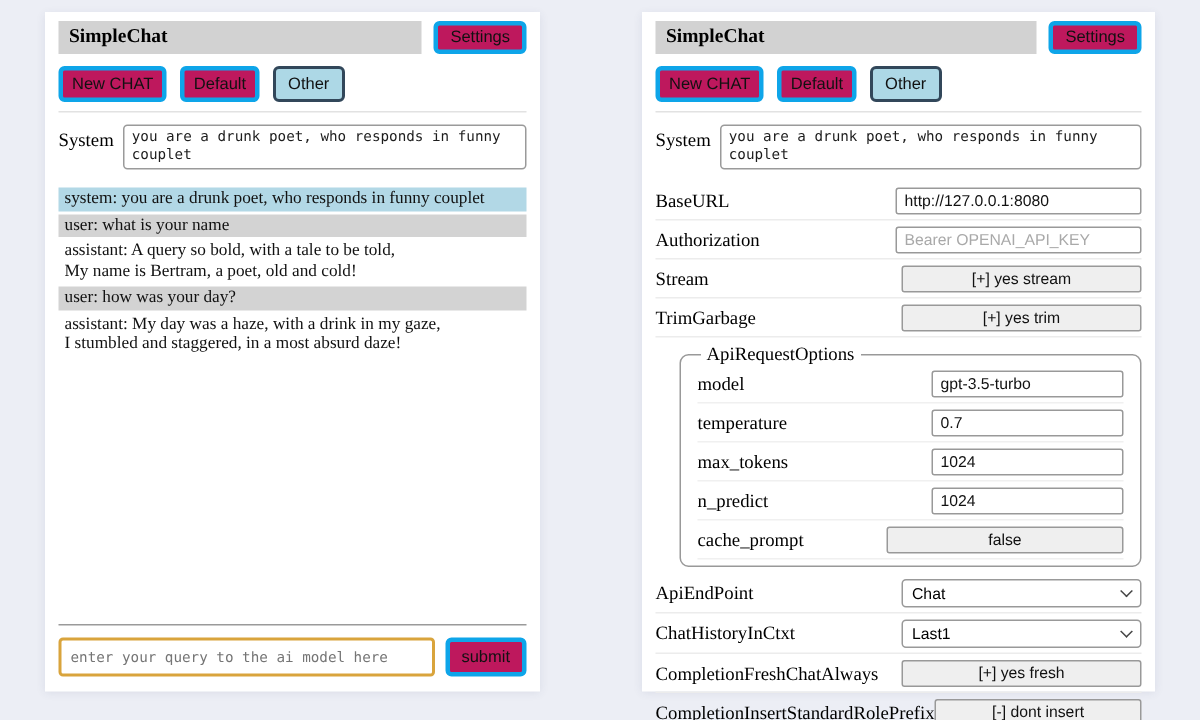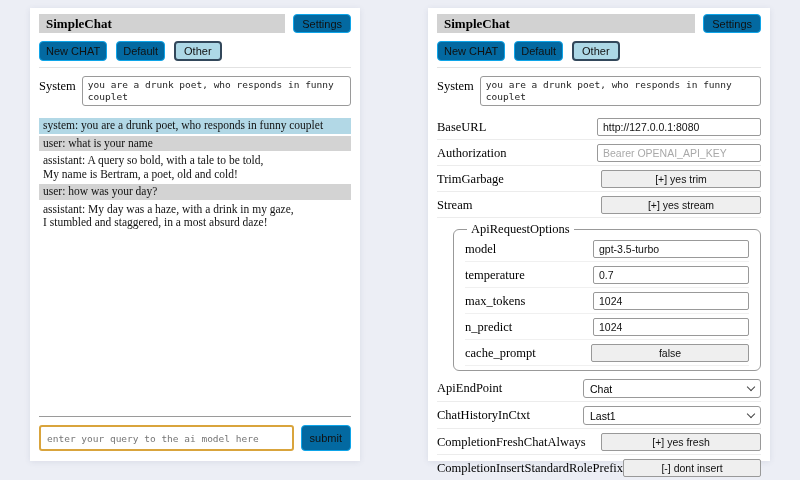--- a/index.html
+++ b/index.html
@@ -20,21 +20,21 @@
   }
   
   .title-row { display:flex; gap:8px; align-items:stretch; margin-bottom:8px; }
   .app-title {
     flex:1; background:#d2d2d2; font-weight:bold;
     font-size:13px; padding:2px 7px; line-height:15px;
   }
   .btn {
     font-family:"Liberation Sans", sans-serif;
     font-size:11px; color:#111;
-    background:#0369a1; border:1px solid #0ea5e9; border-radius:4px;
+    background:#be185d; border:3px solid #0ea5e9; border-radius:4px;
     padding:1px 8px; cursor:pointer; line-height:14px;
   }
   .toolbar { display:flex; gap:9px; margin-bottom:6px; }
   .toolbar .btn { padding:2px 6px; }
   .btn.active { background:#add8e6; border:2px solid #32475a; padding:1px 8px; }
   
   .system-row {
     display:flex; gap:6px; align-items:flex-start;
     border-top:1px solid #e2e2e2;
     padding:8px 0 9px 0;
@@ -86,38 +86,38 @@
     font-size:10.5px; padding:1px 5px; color:#111; outline:none;
   }
   input.setting::placeholder { color:#a9a9a9; }
   button.toggle {
     width:160px; height:18px;
     background:#efefef; border:1px solid #999; border-radius:2px;
     font-family:"Liberation Sans", sans-serif;
     font-size:10.5px; color:#111; cursor:pointer;
   }
   .select {
-    width:178px; height:19px;
+    width:160px; height:19px;
     background:#fff; border:1px solid #999; border-radius:3px;
     display:flex; align-items:center; justify-content:space-between;
     padding:0 6px;
     font-family:"Liberation Sans", sans-serif; font-size:10.5px;
     cursor:pointer;
   }
   .chev {
     width:6px; height:6px;
     border-right:1.4px solid #444; border-bottom:1.4px solid #444;
     transform:rotate(45deg); margin-top:-3px;
   }
   fieldset.api-options {
     border:1px solid #999; border-radius:6px;
     margin:4px 0 5px 16px; padding:0 11px 3px 11px;
   }
   fieldset.api-options legend { font-size:12.5px; padding:0 4px; margin-left:2px; }
-  fieldset.api-options input.setting { width:156px; }
+  fieldset.api-options input.setting { width:128px; }
   fieldset.api-options button.toggle { width:158px; }
   fieldset.api-options .srow { border-bottom:1px solid #f0f0f0; }
 </style>
 </head>
 <body>
 
 <div class="app">
 
   <div class="panel">
     <div class="title-row">
@@ -178,27 +178,27 @@
         <span class="slabel">BaseURL</span>
         <input class="setting" value="http://127.0.0.1:8080" style="">
       </div>
 
       <div class="srow">
         <span class="slabel">Authorization</span>
         <input class="setting" placeholder="Bearer OPENAI_API_KEY" style="">
       </div>
 
       <div class="srow">
+        <span class="slabel">Stream</span>
+        <button class="toggle">[+] yes stream</button>
+      </div>
+
+      <div class="srow">
         <span class="slabel">TrimGarbage</span>
         <button class="toggle">[+] yes trim</button>
-      </div>
-
-      <div class="srow">
-        <span class="slabel">Stream</span>
-        <button class="toggle">[+] yes stream</button>
       </div>
 
       <fieldset class="api-options">
         <legend>ApiRequestOptions</legend>
 
         <div class="srow">
           <span class="slabel">model</span>
           <input class="setting" value="gpt-3.5-turbo" style="">
         </div>
 

